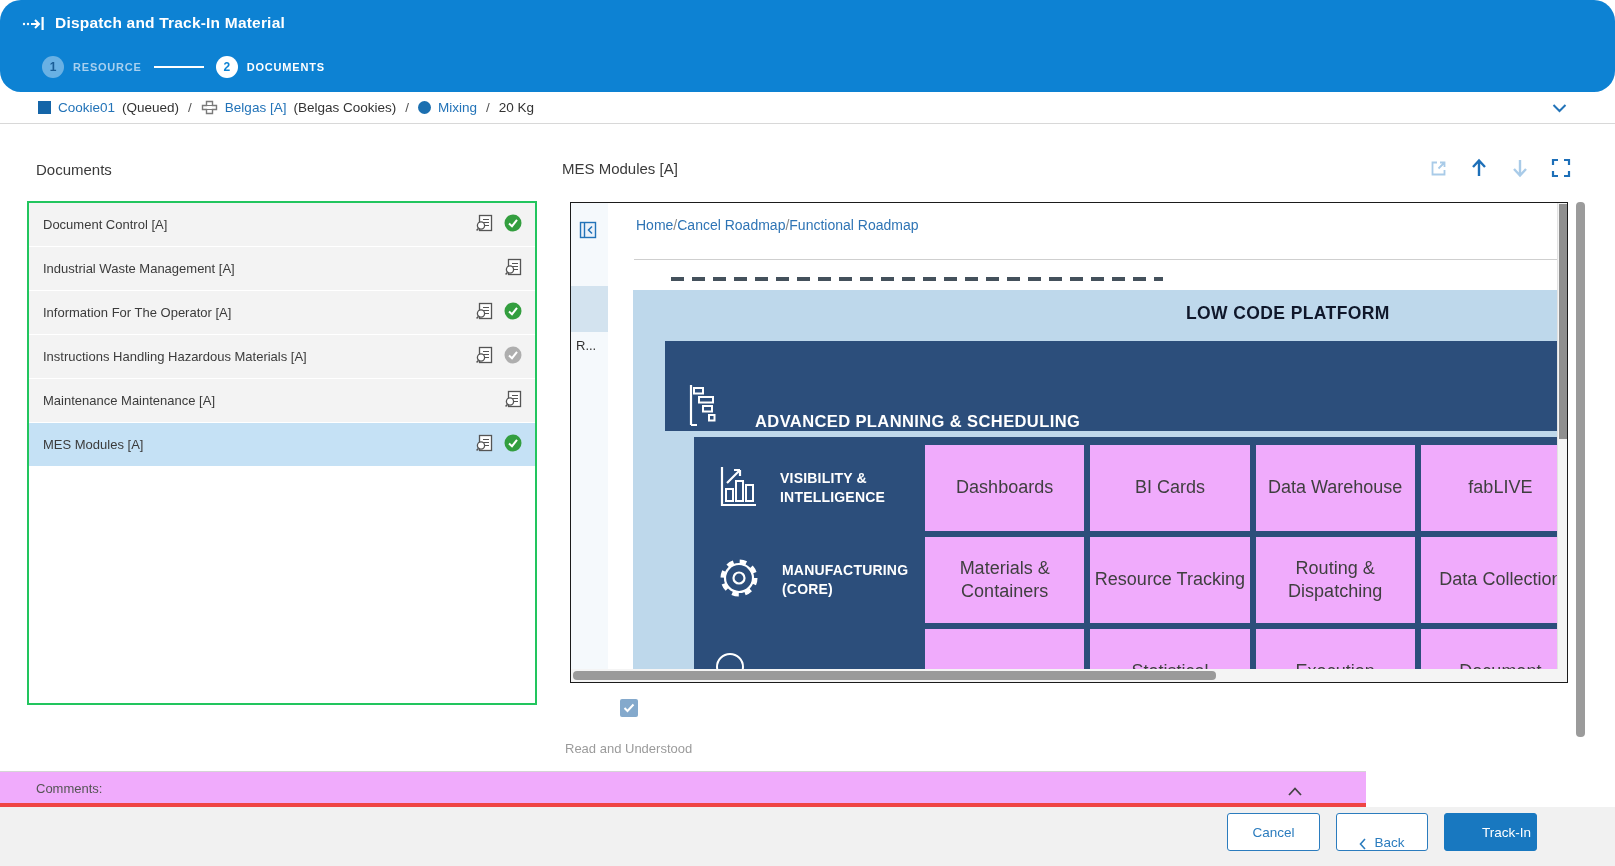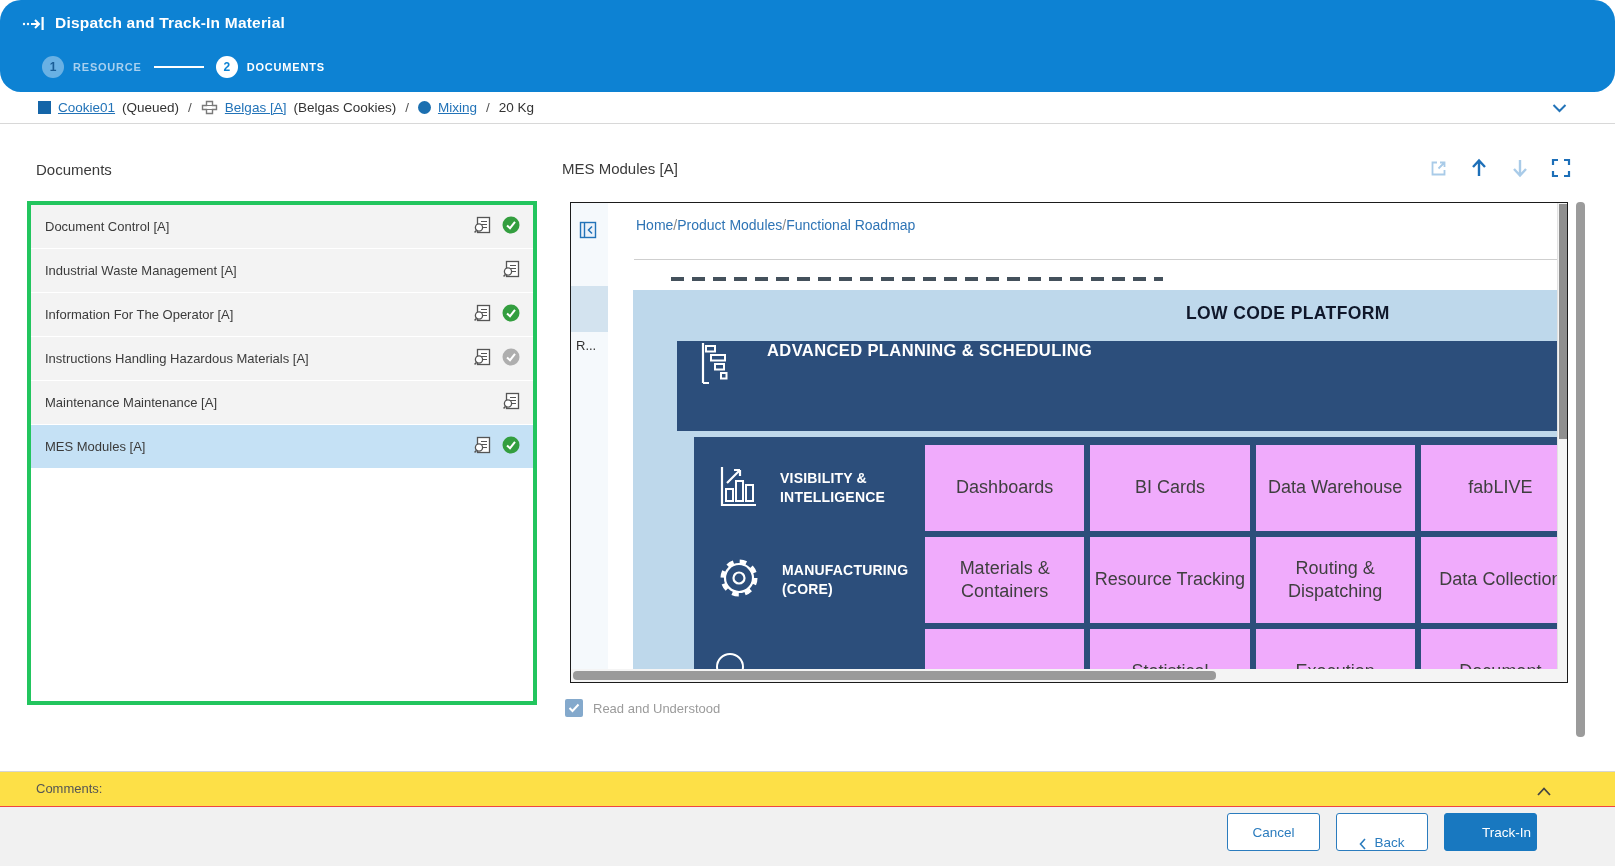--- a/index.html
+++ b/index.html
@@ -16,29 +16,29 @@
   .step-circle { width:22px; height:22px; border-radius:50%; display:flex; align-items:center; justify-content:center; font-size:12px; font-weight:700; }
   .step-done .step-circle { background:rgba(255,255,255,.38); color:#1a5d96; }
   .step-done .step-label { color:#a8d0ef; }
   .step-active .step-circle { background:#fff; color:#0d82d3; }
   .step-active .step-label { color:#fff; }
   .step-label { font-size:11px; font-weight:600; letter-spacing:.8px; margin-left:9px; }
   .step-line { width:50px; height:2px; background:#fff; margin:0 12px; }
 
   
   .context-bar { position:absolute; left:0; top:92px; width:1615px; height:32px; background:#fff; border-bottom:1px solid #d8d8d8; display:flex; align-items:center; padding-left:38px; font-size:13.5px; }
-  .context-bar .lnk { color:#2273b8;text-decoration:underline; }
+  .context-bar .lnk { color:#2273b8; }
   .context-bar .plain { color:#333; }
   .ctx-sep { color:#555; margin:0 9px; }
   .ctx-gap { width:7px; }
   .ctx-chevron { position:absolute; right:48px; top:9px; }
 
   
   .docs-title { position:absolute; left:36px; top:161px; font-size:15px; color:#3a3a3a; }
-  .docs-list { position:absolute; left:27px; top:201px; width:510px; height:504px; border:4px solid #22c55e; background:#fff; overflow:hidden; }
+  .docs-list { position:absolute; left:27px; top:201px; width:510px; height:504px; border:2px solid #22c55e; background:#fff; overflow:hidden; }
   .doc-row { height:44px; background:#f3f3f3; border-bottom:1px solid #fff; display:flex; align-items:center; padding:0 13px 0 14px; cursor:pointer; }
   .doc-row.selected { background:#c5e1f5; }
   .doc-row .doc-label { font-size:13px; color:#3b3b3b; }
   .doc-row .row-icons { margin-left:auto; display:flex; align-items:center; gap:11px; }
 
   
   .viewer-title { position:absolute; left:562px; top:160px; font-size:15px; color:#3a3a3a; }
   .viewer-toolbar { position:absolute; left:1428px; top:158px; display:flex; align-items:center; gap:21px; }
   .tool-btn { width:20px; height:20px; display:flex; align-items:center; justify-content:center; cursor:pointer; }
 
@@ -51,43 +51,43 @@
   .doc-breadcrumb { position:absolute; left:65px; top:14px; font-size:14px; color:#2e74b5; display:flex; gap:0; }
   .doc-breadcrumb .bc-sep { color:#8a8a8a; }
   .doc-breadcrumb .bc-link { color:#2e74b5; cursor:pointer; }
   .doc-hr { position:absolute; left:63px; top:56px; width:925px; border-top:1px solid #cfcfcf; }
   .clipped-line { position:absolute; left:100px; top:74px; width:492px; height:4px;
     background:repeating-linear-gradient(90deg,#23323f 0 13px,transparent 13px 21px); opacity:.85; }
 
   
   .diagram { position:absolute; left:62px; top:87px; width:936px; height:394px; background:#bed8eb; overflow:hidden; }
   .platform-label { position:absolute; left:553px; top:13px; font-size:17.5px; font-weight:700; color:#0f172a; letter-spacing:.4px; }
-  .aps-band { position:absolute; left:44px; top:51px; width:892px; height:90px; background:#2c4e7b; display:flex; align-items:flex-start; padding-left:22px; gap:26px; }
+  .aps-band { position:absolute; left:32px; top:51px; width:892px; height:90px; background:#2c4e7b; display:flex; align-items:flex-end; padding-left:22px; gap:26px; }
   .aps-label { color:#fff; font-size:16.5px; font-weight:700; letter-spacing:.4px; }
   .mod-grid { position:absolute; left:44px; top:147px; width:892px; height:247px; background:#2c4e7b; padding-top:8px; overflow:hidden;margin-left:17px; }
   .mod-row { display:flex; margin-bottom:6px; height:86px; }
   .mod-label-col { width:232px; display:flex; align-items:center; padding-left:22px; gap:20px; }
   .mod-label { color:#fff; font-size:14px; font-weight:700; width:134px; line-height:1.35; letter-spacing:.2px; }
   .mod-cell { width:160px; height:86px; background:#f0abfc; margin-right:6px; display:flex; align-items:center; justify-content:center; text-align:center; font-size:18px; color:#3f3f3f; line-height:1.3; }
 
   
   .v-scroll-inner { position:absolute; right:0; top:0; width:10px; height:100%; background:#f4f4f4; border-left:1px solid #e2e2e2; }
   .v-scroll-inner .thumb { position:absolute; left:1px; top:1px; width:8px; height:235px; background:#8f8f8f; }
   .h-scroll { position:absolute; left:0; bottom:0; height:13px; width:988px; background:#f4f4f4; }
   .h-scroll .thumb { position:absolute; left:2px; top:2px; height:9px; width:643px; background:#9a9a9a; border-radius:4px; }
   .v-scroll-outer { position:absolute; left:1576px; top:202px; width:9px; height:535px; }
   .v-scroll-outer .thumb { width:9px; height:100%; background:#9b9b9b; border-radius:4px; }
 
   
-  .read-row { position:absolute; left:565px; top:699px; display:flex; align-items:center; gap:10px; }
+  .read-row { position:absolute; left:565px; top:699px; display:flex; align-items:center; gap:24px;flex-direction:column; }
   .read-checkbox { width:18px; height:18px; background:#84a9cc; border-radius:2px; display:flex; align-items:center; justify-content:center; }
   .read-label { font-size:13px; color:#9b9b9b; }
 
   
-  .comments-bar { position:absolute; left:0; top:771px; width:1615px; height:36px; border-top:1px solid #d5d5d5; border-bottom:1px solid #ef4444; background:#fde047; }
+  .comments-bar { position:absolute; left:0; top:771px; width:1366px; height:36px; border-top:1px solid #d5d5d5; border-bottom:4px solid #ef4444; background:#f0abfc; }
   .comments-label { position:absolute; left:36px; top:9px; font-size:13px; color:#555; }
   .comments-chevron { position:absolute; right:64px; top:10px; cursor:pointer; }
   .footer { position:absolute; left:0; top:807px; width:1615px; height:59px; background:#f1f1f1; }
   .btn { position:absolute; top:6px; height:38px; border-radius:3px; font-size:13.5px; display:flex; align-items:center; justify-content:center; cursor:pointer; font-family:inherit; }
   .btn-outline { background:#fff; border:1px solid #2b7cbe; color:#2b7cbe; }
   .btn-primary { background:#1878c0; border:1px solid #1878c0; color:#fff;padding-left:32px; }
   .btn-cancel { left:1227px; width:93px; }
   .btn-back { left:1336px; width:92px; gap:8px;align-items:flex-end; }
   .btn-trackin { left:1444px; width:93px; }
 
@@ -307,21 +307,21 @@
             <path d="M14 6.5 L10.5 10 L14 13.5" fill="none" stroke="#2273b8" stroke-width="1.5"></path>
           </svg>
       </span>
       <div class="side-block"></div>
       <div class="side-label">R...</div>
     </div>
 
     <div class="doc-breadcrumb">
       <span class="bc-link">Home</span>
       <span class="bc-sep">/</span>
-      <span class="bc-link">Product Modules</span>
+      <span class="bc-link">Cancel Roadmap</span>
       <span class="bc-sep">/</span>
       <span class="bc-link">Functional Roadmap</span>
     </div>
     <div class="doc-hr"></div>
     <div class="clipped-line"></div>
 
     <div class="diagram">
       <div class="platform-label">LOW CODE PLATFORM</div>
 
       <div class="aps-band">

